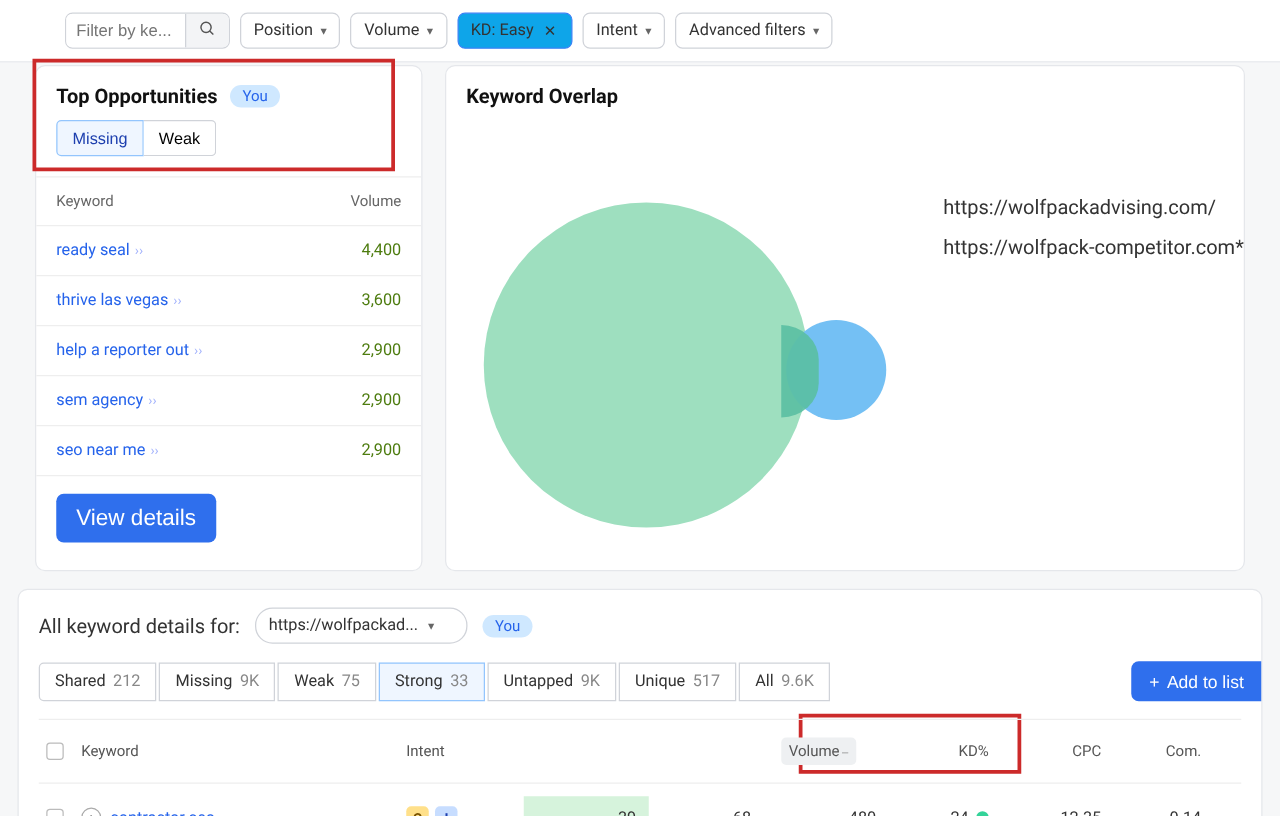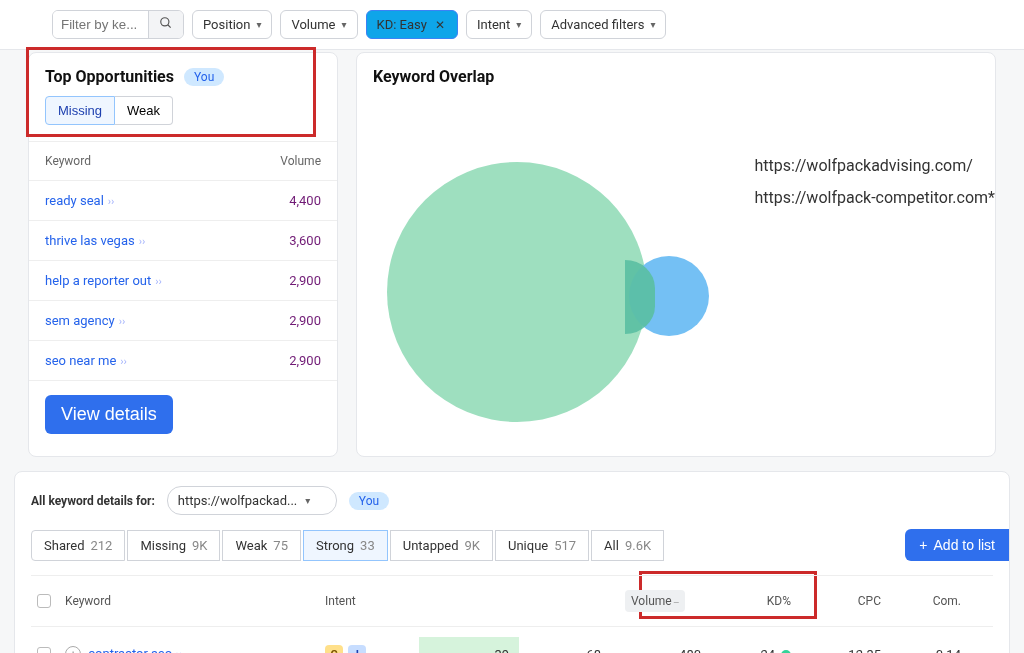--- a/index.html
+++ b/index.html
@@ -107,21 +107,21 @@
   .tab-btn.active { background: #eff6ff; border-color: #93c5fd; color: #1e40af; }
   .kw-table { width: 100%; border-top: 1px solid #eee; margin-top: 6px; }
   .kw-row {
     display: flex;
     justify-content: space-between;
     padding: 12px 16px;
     border-bottom: 1px solid #eee;
   }
   .kw-row.header { font-size: 12px; color: #666; }
   .kw-link { color: #2563eb; cursor: pointer; }
-  .kw-vol { color: #701a75; text-align: right; }
+  .kw-vol { color: #4d7c0f; text-align: right; }
   .chevrons { color: #a5b4fc; font-size: 11px; margin-left: 4px; }
   .view-details {
     margin: 14px 16px 16px;
     background: #2f6fed;
     color: #fff;
     border: none;
     padding: 9px 16px;
     border-radius: 6px;
     cursor: pointer;
     font-size: 18px;
@@ -167,21 +167,21 @@
     border: 1px solid #e5e7eb;
     border-radius: 8px;
     padding: 14px 16px 0;
   }
   .details-header {
     display: flex;
     align-items: center;
     gap: 12px;
     margin-bottom: 14px;
   }
-  .details-title { font-weight: 700; font-size: 12px; }
+  .details-title { font-weight: 400; font-size: 16px; }
   .domain-select {
     display: inline-flex;
     align-items: center;
     gap: 8px;
     border: 1px solid #d0d3d9;
     border-radius: 14px;
     padding: 6px 10px;
     cursor: pointer;
     min-width: 170px;
   }

